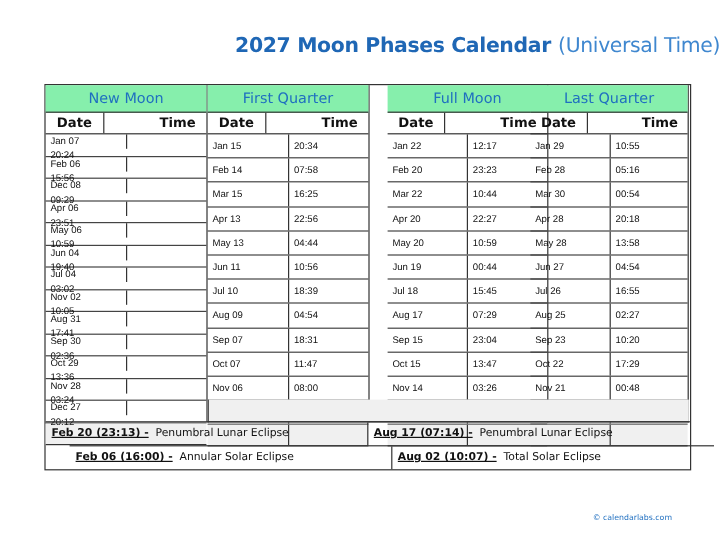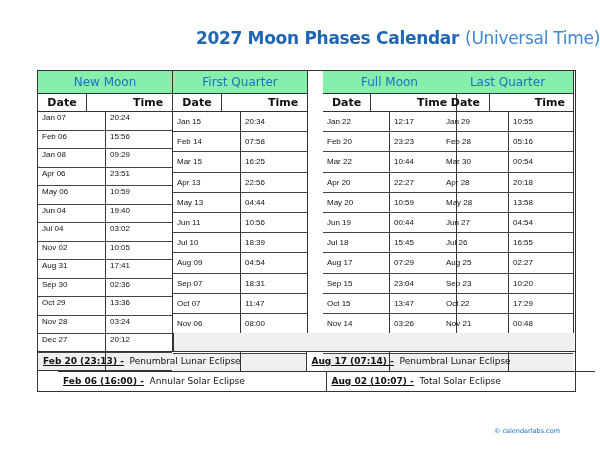--- a/index.html
+++ b/index.html
@@ -10,21 +10,21 @@
   .frame { position:absolute; left:37px; top:70px; width:539px; height:322px; border:1.5px solid #333; box-sizing:border-box; }
   .col { position:absolute; top:0; height:281px; border-right:1.5px solid #333; box-sizing:border-box; }
   .col:last-child { border-right:none; }
   .head { height:23px; background:#86efac; border-bottom:1.5px solid #333; box-sizing:border-box; text-align:center; font-weight:normal; font-size:12px; color:#1f6fc0; line-height:22px; }
   .subhead { display:flex; height:18px; border-bottom:1.5px solid #333; box-sizing:border-box; font-weight:bold; font-size:11px; line-height:17px;gap:37px; }
   .subhead div { text-align:center; box-sizing:border-box; }
   .subhead div:first-child { border-right:1.5px solid #333; }
   .rows .r { display:flex; border-bottom:1px solid #444; box-sizing:border-box; font-size:8px; font-family:"Liberation Sans", sans-serif; }
   .rows .r div { box-sizing:border-box; padding-left:4px; }
   .rows .r div:first-child { border-right:1.5px solid #333; }
-  .nm .r { height:18.5px; line-height:12px; }
+  .nm .r { height:18.5px; line-height:12px;flex-direction:column; }
   .oth .r { height:20.2px; line-height:20px; }
   .r.empty { background:#f0f0f0; }
   .spanfill { background:#f0f0f0; border-bottom:1.5px solid #333; box-sizing:border-box; }
   .eclipse { position:absolute; left:0; width:100%; height:20px; border-top:1.5px solid #333; box-sizing:border-box; display:flex; font-size:9px; line-height:18px; }
   .eclipse .half { width:50%; box-sizing:border-box; padding-left:5px; white-space:nowrap; }
   .eclipse .half:first-child { border-right:1.5px solid #333; }
   .eclipse .when { font-weight:bold;text-decoration:underline; }
   .footer { position:absolute; right:40px; top:427px; font-size:6.5px; color:#1f6fc0; }
 </style>
 </head>
@@ -45,21 +45,21 @@
     <div class="rows">
       <div class="r">
           <div style="width:68px">Jan 07</div>
           <div>20:24</div>
         </div>
       <div class="r">
           <div style="width:68px">Feb 06</div>
           <div>15:56</div>
         </div>
       <div class="r">
-          <div style="width:68px">Jan 08</div>
+          <div style="width:68px">Dec 08</div>
           <div>09:29</div>
         </div>
       <div class="r">
           <div style="width:68px">Apr 06</div>
           <div>23:51</div>
         </div>
       <div class="r">
           <div style="width:68px">May 06</div>
           <div>10:59</div>
         </div>

